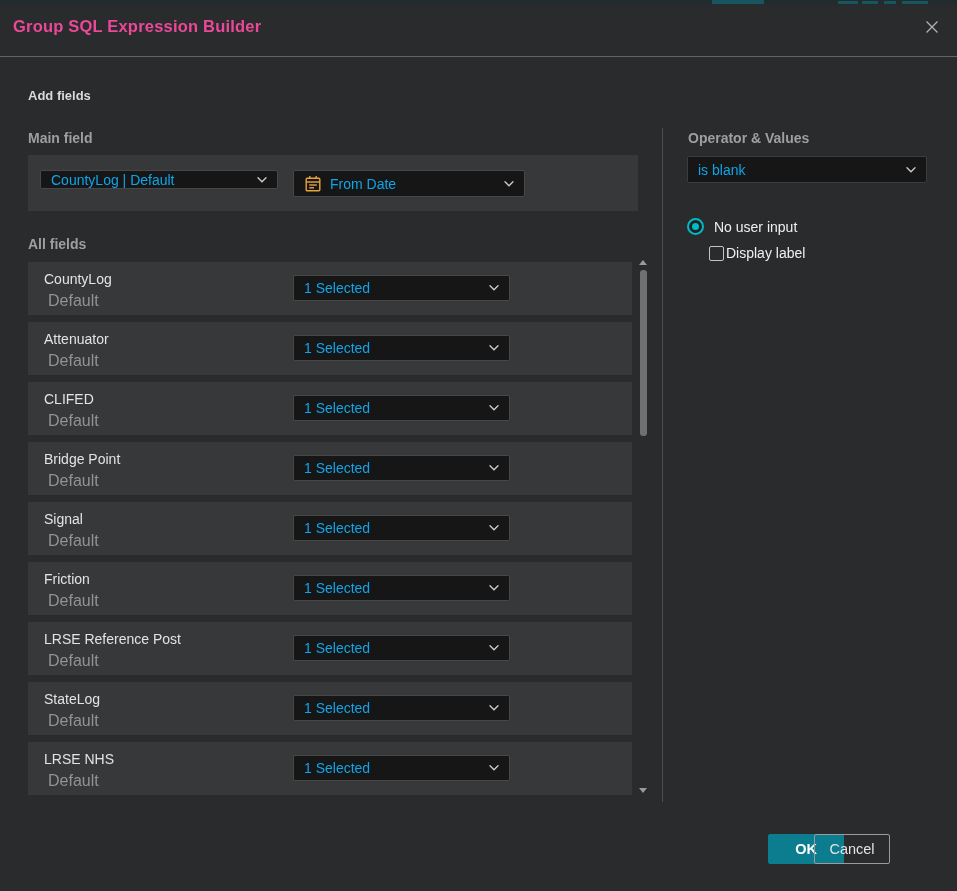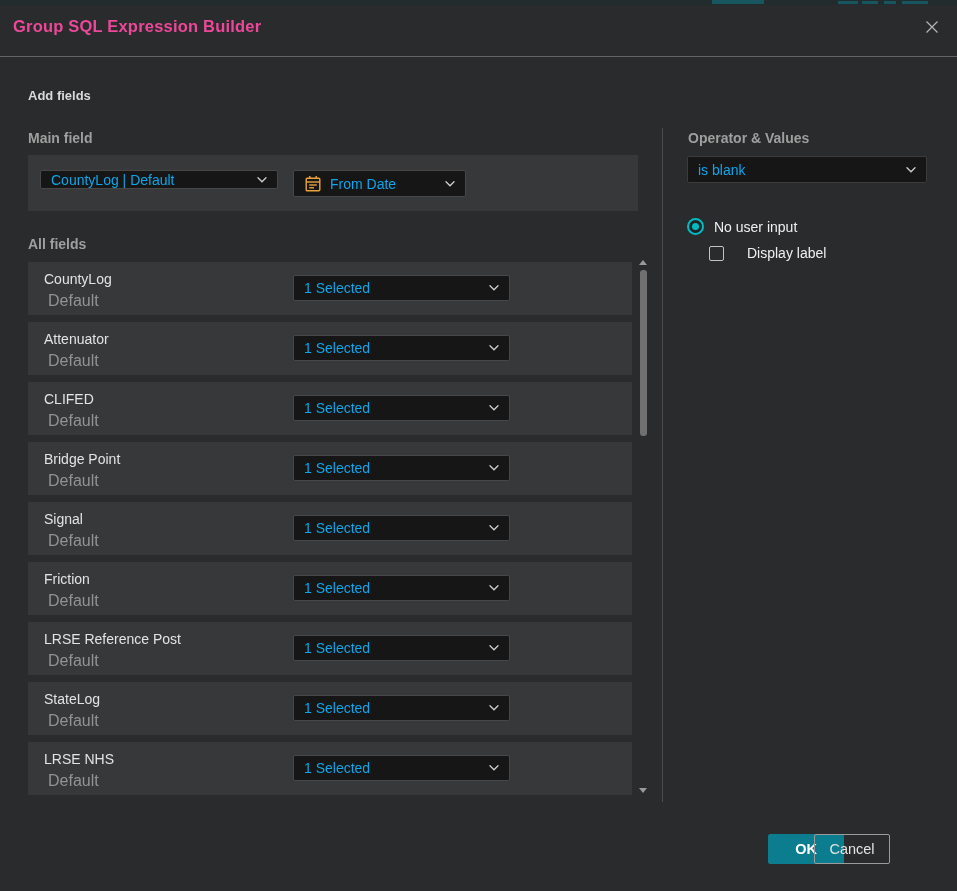--- a/index.html
+++ b/index.html
@@ -49,21 +49,21 @@
 
   
   .select {
     display: flex; align-items: center;
     background: #161617; border: 1px solid #474747; border-radius: 2px;
     padding: 0 10px; color: #0ea5e9; font-size: 14px;
     cursor: pointer;
   }
   .select .chev { margin-left: auto; display: flex; align-items: center; }
   .sel-layer { left: 40px;  top: 170px; width: 238px; height: 19px; }
-  .sel-field { left: 293px; top: 170px; width: 173px; height: 27px; gap: 8px; }
+  .sel-field { left: 293px; top: 170px; width: 232px; height: 27px; gap: 8px; }
   .sel-op    { left: 687px; top: 156px; width: 240px; height: 27px; border-color: #3c3c3c; }
 
   
   .rows { left: 28px; top: 262px; width: 604px; }
   .row {
     position: relative; height: 53px; margin-bottom: 7px;
     background: #373839;
   }
   .row-name { position: absolute; left: 16px; top: 9px;  font-size: 14px; color: #e3e3e3; }
   .row-sub  { position: absolute; left: 20px; top: 30px; font-size: 16px; color: #939393; }
@@ -83,21 +83,21 @@
 
   
   .radio-row { left: 687px; top: 218px; display: flex; align-items: center; gap: 10px; cursor: pointer; }
   .radio-outer {
     width: 17px; height: 17px; border-radius: 50%;
     border: 2px solid var(--accent-teal, #00bac4);
     display: flex; align-items: center; justify-content: center;
     background: #222;
   }
   .radio-dot { width: 7px; height: 7px; border-radius: 50%; background: var(--accent-teal, #00bac4); }
-  .check-row { left: 709px; top: 245px; display: flex; align-items: center; gap: 23px; cursor: pointer; }
+  .check-row { left: 709px; top: 245px; display: flex; align-items: center; gap: 2px; cursor: pointer; }
   .checkbox {
     width: 15px; height: 15px; border: 1.5px solid #c3c3c3; border-radius: 2px;
     background: transparent;
   }
   .opt-label { font-size: 14px; color: #efefef; }
 
   
   .btn {
     display: flex; align-items: center; justify-content: center;
     font-size: 14.5px; border-radius: 2px; cursor: pointer;

